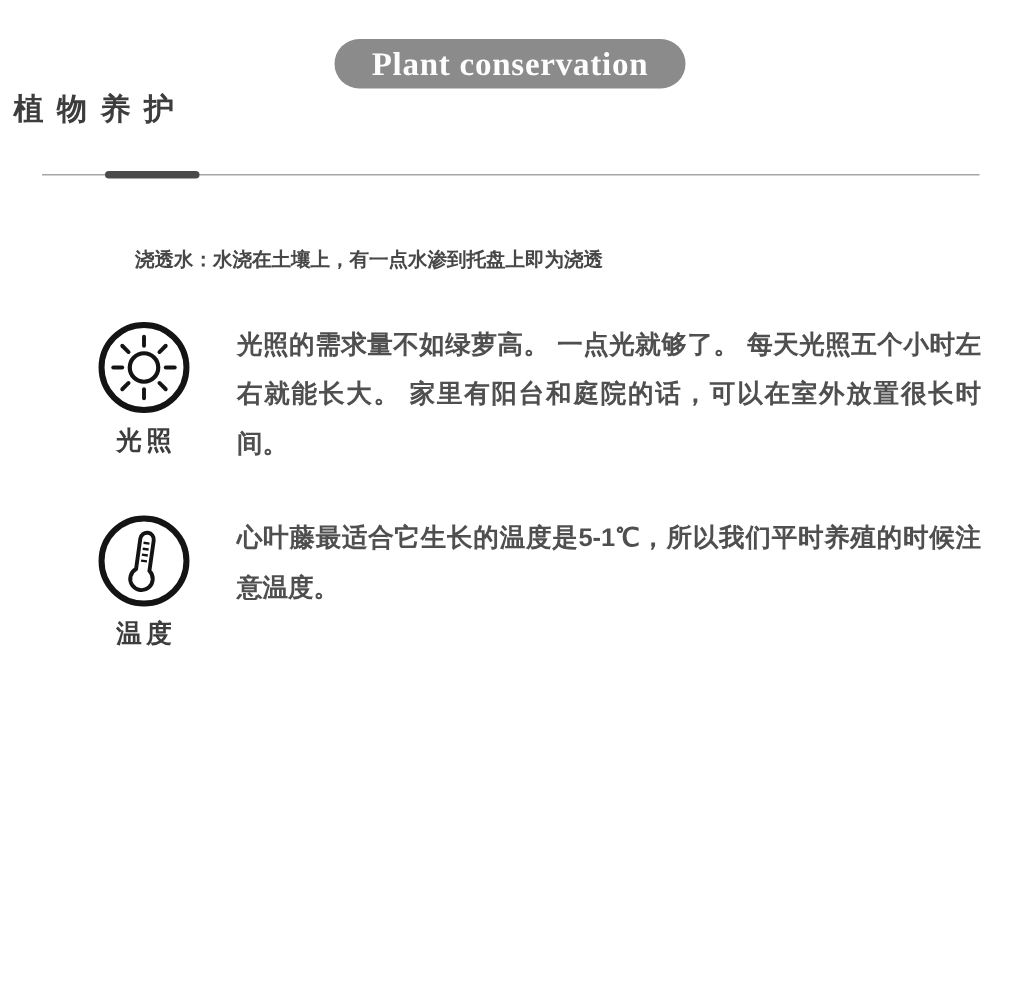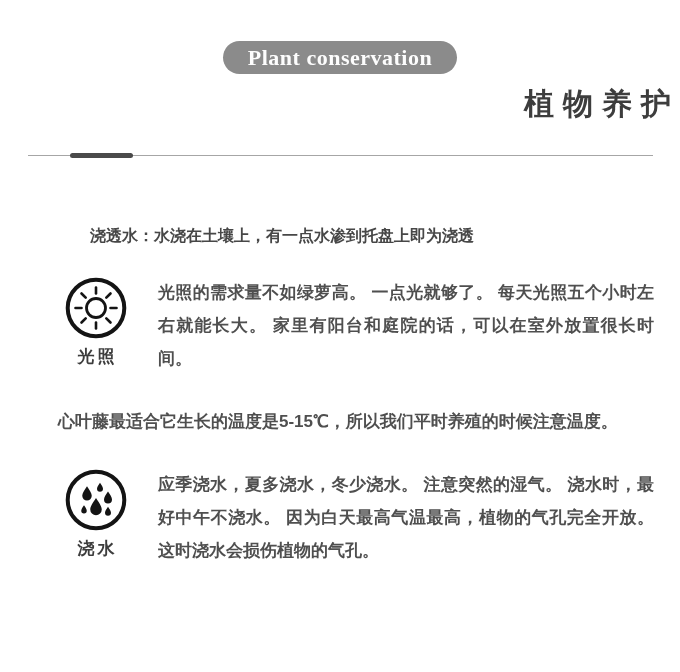--- a/index.html
+++ b/index.html
@@ -8,35 +8,34 @@
     background: #ffffff;
     font-family: "Liberation Sans", sans-serif;
     overflow: hidden;
   }
   .page { width: 680px; height: 672px; position: relative; }
 
   
   .badge {
     display: block;
     width: fit-content;
-    margin: 41px auto 0;
+    margin: 26px auto 0;
     background: var(--badge-bg, #8b8b8b);
     color: var(--badge-text, #ffffff);
     font-family: "Liberation Serif", serif;
     font-weight: bold;
     font-size: 22px;
     line-height: 33px;
     padding: 0 25px;
     border-radius: 17px;
     letter-spacing: 0.5px;
   }
   .title {
-    text-align: right;
-    margin-top: 10px;
-    font-size: 30px;
+    text-align: left;
+    font-size: 20px;
     font-weight: 600;
     color: var(--title, #3d3d3d);
     letter-spacing: 9px;
     text-indent: 9px;
   }
 
   
   .divider {
     position: relative;
     width: 625px;
@@ -50,22 +49,22 @@
   }
   .divider .accent {
     position: absolute; left: 42px; top: 0;
     width: 63px; height: 5px;
     border-radius: 2.5px;
     background: var(--divider-accent, #4a4a4a);
   }
 
   
   .intro {
-    margin: 60px 30px 0 90px;
-    font-size: 16px;
+    margin: 36px 30px 0 90px;
+    font-size: 13px;
     font-weight: bold;
     color: var(--intro-text, #474747);
     line-height: 36px;
   }
 
   
   .sections { margin-top: 22px; padding: 0 26px 0 58px; }
   .section { display: flex; align-items: flex-start; margin-bottom: 30px; }
   .icon-col {
     flex: 0 0 76px;
@@ -125,35 +124,35 @@
             <line x1="42.3" y1="21.7" x2="46.5" y2="17.5"></line>
             <line x1="21.7" y1="42.3" x2="17.5" y2="46.5"></line>
           </g>
         </svg>
         <div class="icon-label">光照</div>
       </div>
       <div class="section-text">光照的需求量不如绿萝高。 一点光就够了。 每天光照五个小时左右就能长大。 家里有阳台和庭院的话，可以在室外放置很长时间。</div>
     </div>
 
     <div class="section">
-      <div class="section-text">心叶藤最适合它生长的温度是5-15℃，所以我们平时养殖的时候注意温度。</div>
+      <div class="icon-col">
+        <svg viewBox="0 0 64 64">
+          <circle cx="32" cy="32" r="28.3" fill="none" stroke="#141414" stroke-width="4"></circle>
+          <g transform="rotate(8 32 32)">
+            <path d="M27.5,17.5 A4.5,4.5 0 0 1 36.5,17.5 L36.5,38 A7.5,7.5 0 1 1 27.5,38 Z" fill="none" stroke="#141414" stroke-width="2.6"></path>
+            <g stroke="#141414" stroke-width="1.6">
+              <line x1="30" y1="20" x2="34" y2="20"></line>
+              <line x1="30" y1="24" x2="34" y2="24"></line>
+              <line x1="30" y1="28" x2="34" y2="28"></line>
+              <line x1="30" y1="32" x2="34" y2="32"></line>
+            </g>
+          </g>
+        </svg>
+        <div class="icon-label">温度</div>
+      </div>
+      <div class="section-text">心叶藤最适合它生长的温度是5-1℃，所以我们平时养殖的时候注意温度。</div>
     </div>
 
     <div class="section">
-      <div class="icon-col">
-        <svg viewBox="0 0 64 64">
-          <circle cx="32" cy="32" r="28.3" fill="none" stroke="#141414" stroke-width="4"></circle>
-          <g fill="#141414">
-            <path transform="translate(23,25) scale(0.95)" d="M0,-7 C2.6,-3 5,0.2 5,3 A5,5 0 1 1 -5,3 C-5,0.2 -2.6,-3 0,-7 Z"></path>
-            <path transform="translate(36,19) scale(0.6)" d="M0,-7 C2.6,-3 5,0.2 5,3 A5,5 0 1 1 -5,3 C-5,0.2 -2.6,-3 0,-7 Z"></path>
-            <path transform="translate(44,29) scale(0.8)" d="M0,-7 C2.6,-3 5,0.2 5,3 A5,5 0 1 1 -5,3 C-5,0.2 -2.6,-3 0,-7 Z"></path>
-            <path transform="translate(32,38) scale(1.15)" d="M0,-7 C2.6,-3 5,0.2 5,3 A5,5 0 1 1 -5,3 C-5,0.2 -2.6,-3 0,-7 Z"></path>
-            <path transform="translate(20,41) scale(0.55)" d="M0,-7 C2.6,-3 5,0.2 5,3 A5,5 0 1 1 -5,3 C-5,0.2 -2.6,-3 0,-7 Z"></path>
-            <path transform="translate(44,43) scale(0.6)" d="M0,-7 C2.6,-3 5,0.2 5,3 A5,5 0 1 1 -5,3 C-5,0.2 -2.6,-3 0,-7 Z"></path>
-          </g>
-        </svg>
-        <div class="icon-label">浇水</div>
-      </div>
-      <div class="section-text">应季浇水，夏多浇水，冬少浇水。 注意突然的湿气。 浇水时，最好中午不浇水。 因为白天最高气温最高，植物的气孔完全开放。 这时浇水会损伤植物的气孔。</div>
     </div>
 
   </div>
 </div>
 
 </body></html>

